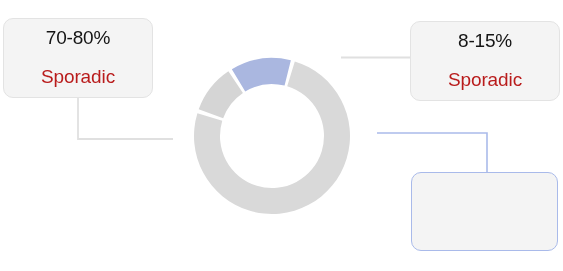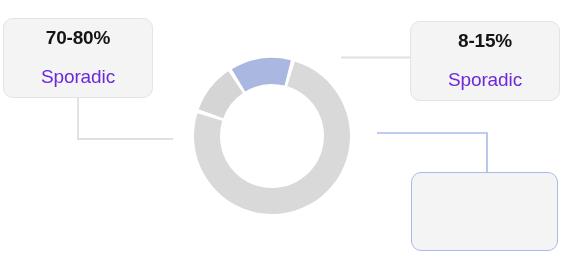--- a/index.html
+++ b/index.html
@@ -44,29 +44,29 @@
     justify-content: center;
     text-align: center;
     line-height: 1.08;
   }
   .callout.accent {
     border-color: #a9baea;
     border-width: 1.8px;
   }
   .callout .pct {
     font-size: 19px;
-    font-weight: bold;
+    font-weight: normal;
     color: #141414;
     letter-spacing: -0.2px;
     white-space: nowrap;
   }
   .callout .lbl {
     font-size: 19px;
     font-weight: normal;
-    color: #6d28d9;
+    color: #b91c1c;
     letter-spacing: -0.1px;
     white-space: nowrap;
     margin-top: 18px;
   }
 
   #callout-sporadic  { left: 3px;   top: 18px;  width: 150px; height: 80px; }
   #callout-familial  { left: 410px; top: 21px;  width: 150px; height: 80px; }
   #callout-hereditary{ left: 411px; top: 172px; width: 147px; height: 79px; }
 </style>
 </head>

